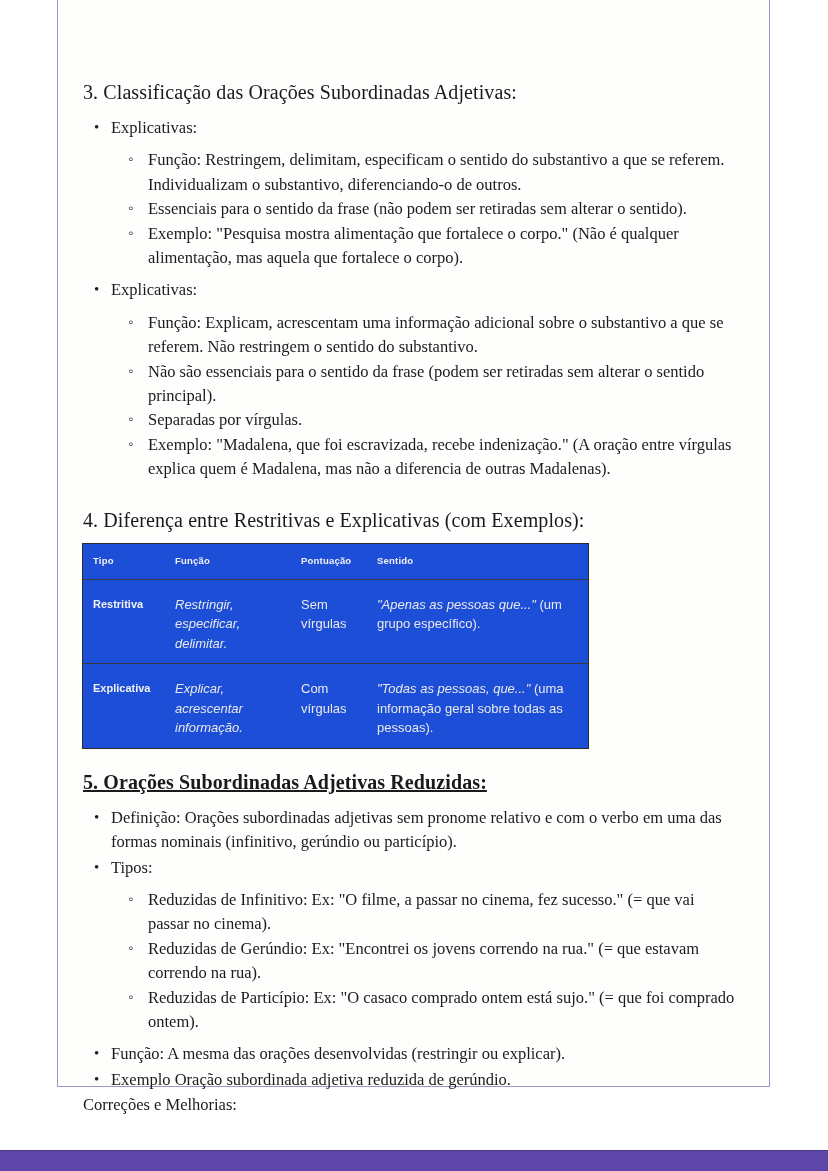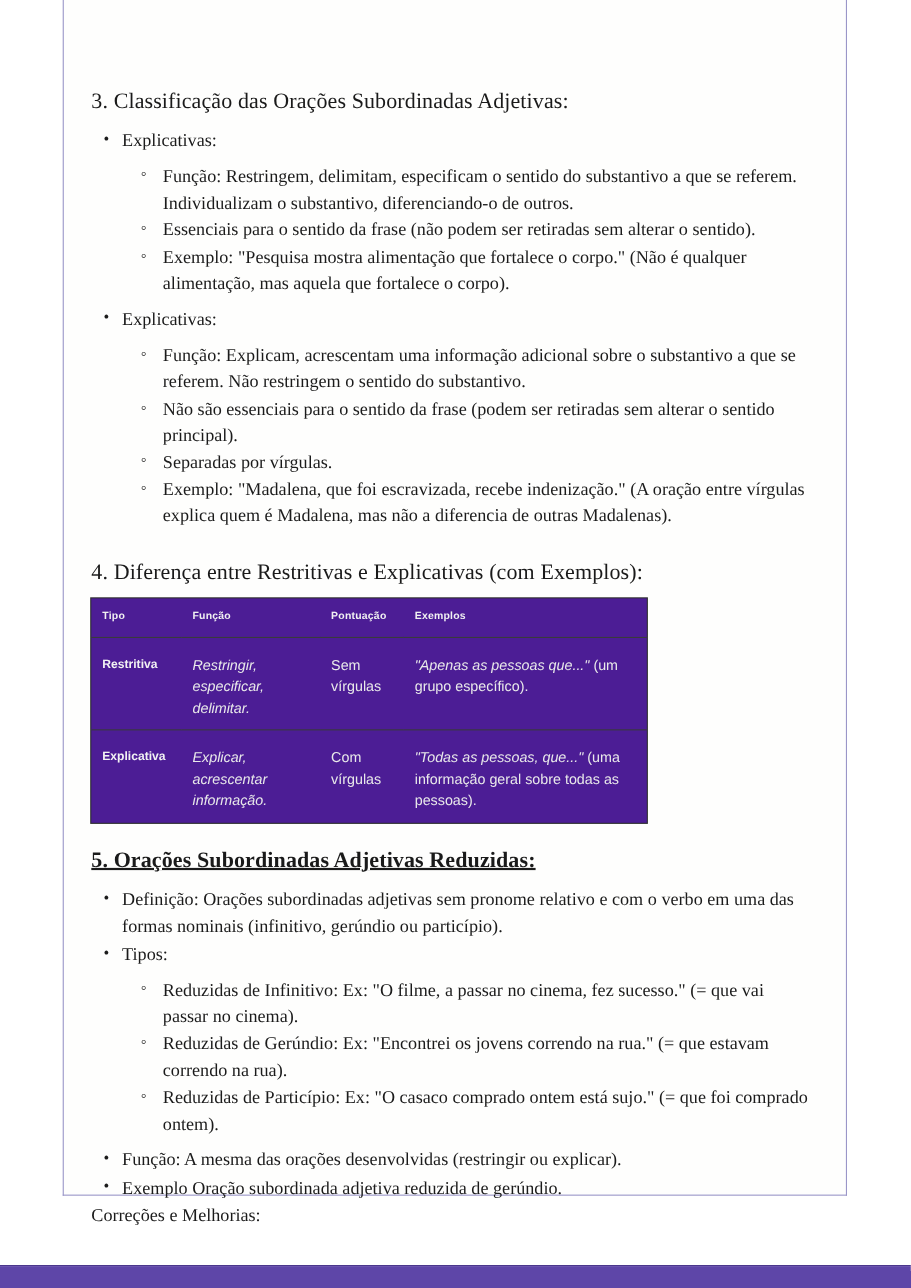--- a/index.html
+++ b/index.html
@@ -101,21 +101,21 @@
     line-height: 1.48;
     color: #1b1b1b;
   }
   .gap-md { height: 17px; }
   .gap-lg { height: 21px; }
 
   
   #compare-table {
     width: 505px;
     margin: 0 9px 0 0;
-    background: #4c1d95;
+    background: #1d4ed8;
     border-collapse: collapse;
     table-layout: fixed;
     font-family: "Liberation Sans", "DejaVu Sans", sans-serif;
     box-shadow: 0 0 0 1px #2b2b2d;
   }
   #compare-table th,
   #compare-table td {
     text-align: left;
     vertical-align: top;
     padding: 8px 10px 9px 10px;
@@ -203,21 +203,21 @@
         <col class="c-tipo">
           <col class="c-func">
           <col class="c-pont">
           <col class="c-sent">
       </colgroup>
       <thead>
         <tr>
           <th>Tipo</th>
           <th>Função</th>
           <th>Pontuação</th>
-          <th>Exemplos</th>
+          <th>Sentido</th>
         </tr>
       </thead>
       <tbody>
         <tr>
           <td class="tipo">Restritiva</td>
           <td><span class="ital">Restringir, especificar, delimitar.</span></td>
           <td>Sem vírgulas</td>
           <td><span class="ital">"Apenas as pessoas que..."</span><span> (um grupo específico).</span></td>
         </tr>
         <tr>

